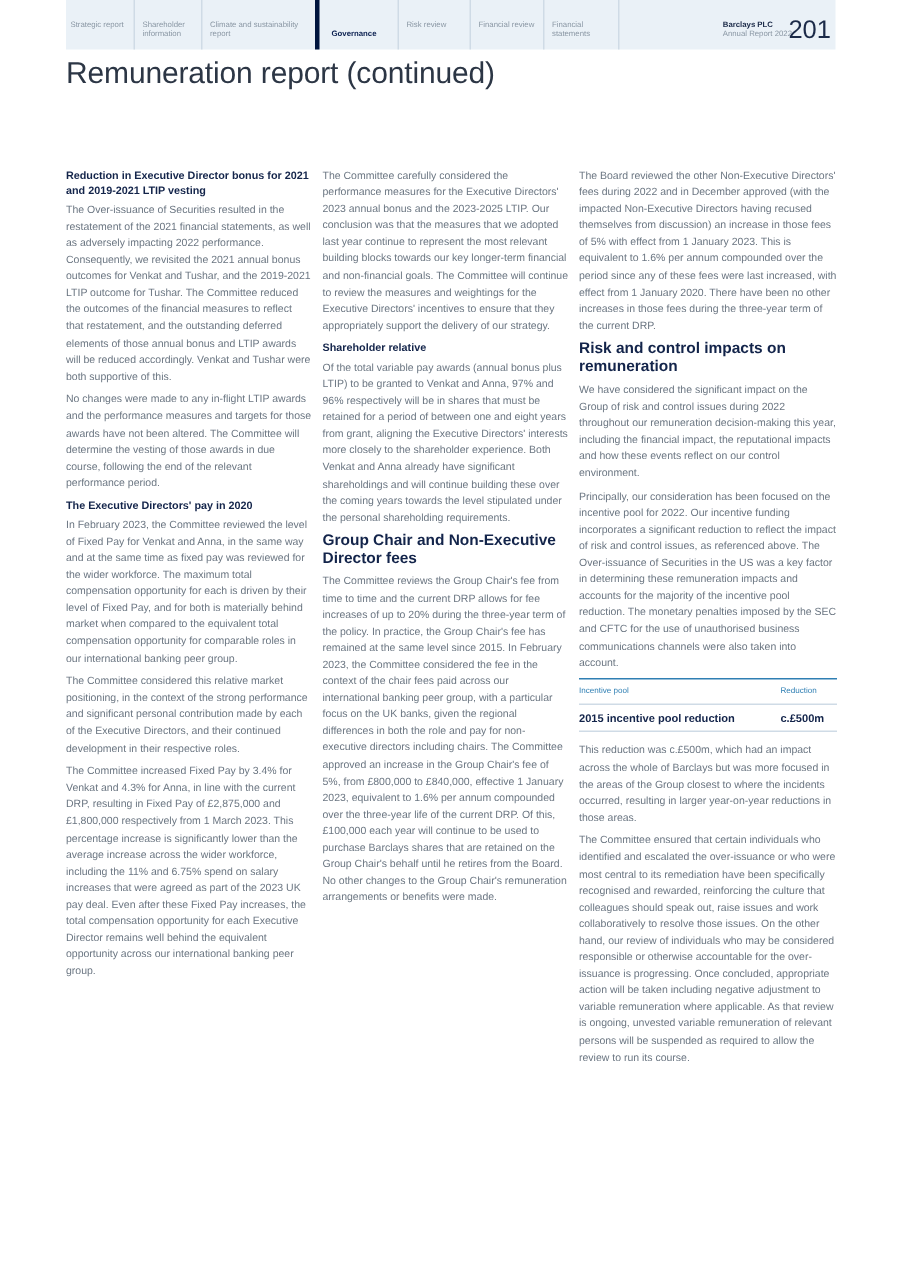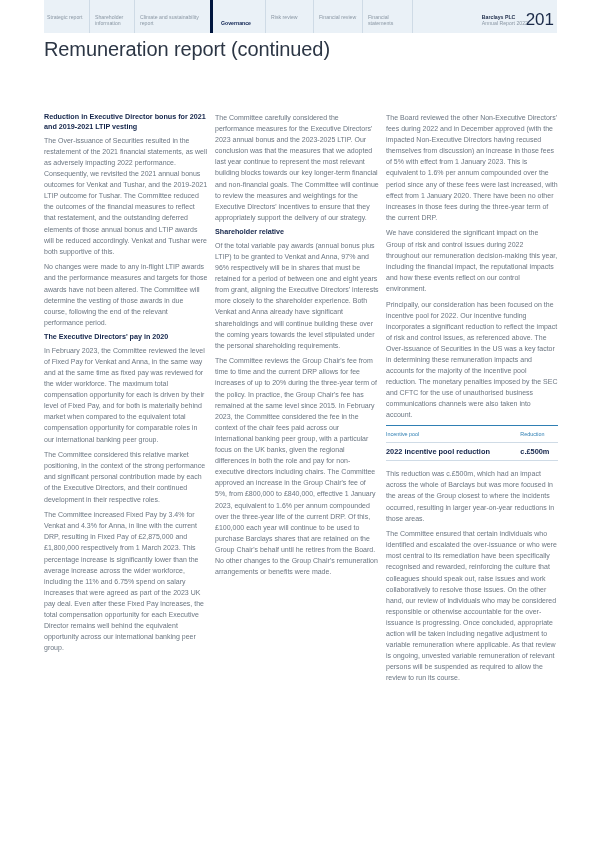--- a/index.html
+++ b/index.html
@@ -85,36 +85,38 @@
   <div class="h-small">The Executive Directors' pay in 2020</div>
   <p>In February 2023, the Committee reviewed the level of Fixed Pay for Venkat and Anna, in the same way and at the same time as fixed pay was reviewed for the wider workforce. The maximum total compensation opportunity for each is driven by their level of Fixed Pay, and for both is materially behind market when compared to the equivalent total compensation opportunity for comparable roles in our international banking peer group.</p>
   <p>The Committee considered this relative market positioning, in the context of the strong performance and significant personal contribution made by each of the Executive Directors, and their continued development in their respective roles.</p>
   <p>The Committee increased Fixed Pay by 3.4% for Venkat and 4.3% for Anna, in line with the current DRP, resulting in Fixed Pay of £2,875,000 and £1,800,000 respectively from 1 March 2023. This percentage increase is significantly lower than the average increase across the wider workforce, including the 11% and 6.75% spend on salary increases that were agreed as part of the 2023 UK pay deal. Even after these Fixed Pay increases, the total compensation opportunity for each Executive Director remains well behind the equivalent opportunity across our international banking peer group.</p>
 </div>
 
 <div class="col col-2">
   <p>The Committee carefully considered the performance measures for the Executive Directors' 2023 annual bonus and the 2023-2025 LTIP. Our conclusion was that the measures that we adopted last year continue to represent the most relevant building blocks towards our key longer-term financial and non-financial goals. The Committee will continue to review the measures and weightings for the Executive Directors' incentives to ensure that they appropriately support the delivery of our strategy.</p>
   <div class="h-small">Shareholder relative</div>
   <p>Of the total variable pay awards (annual bonus plus LTIP) to be granted to Venkat and Anna, 97% and 96% respectively will be in shares that must be retained for a period of between one and eight years from grant, aligning the Executive Directors' interests more closely to the shareholder experience. Both Venkat and Anna already have significant shareholdings and will continue building these over the coming years towards the level stipulated under the personal shareholding requirements.</p>
+  <div class="h-large">Group Chair and Non-Executive Director fees</div>
   <p>The Committee reviews the Group Chair's fee from time to time and the current DRP allows for fee increases of up to 20% during the three-year term of the policy. In practice, the Group Chair's fee has remained at the same level since 2015. In February 2023, the Committee considered the fee in the context of the chair fees paid across our international banking peer group, with a particular focus on the UK banks, given the regional differences in both the role and pay for non-executive directors including chairs. The Committee approved an increase in the Group Chair's fee of 5%, from £800,000 to £840,000, effective 1 January 2023, equivalent to 1.6% per annum compounded over the three-year life of the current DRP. Of this, £100,000 each year will continue to be used to purchase Barclays shares that are retained on the Group Chair's behalf until he retires from the Board. No other changes to the Group Chair's remuneration arrangements or benefits were made.</p>
 </div>
 
 <div class="col col-3">
   <p>The Board reviewed the other Non-Executive Directors' fees during 2022 and in December approved (with the impacted Non-Executive Directors having recused themselves from discussion) an increase in those fees of 5% with effect from 1 January 2023. This is equivalent to 1.6% per annum compounded over the period since any of these fees were last increased, with effect from 1 January 2020. There have been no other increases in those fees during the three-year term of the current DRP.</p>
+  <div class="h-large">Risk and control impacts on remuneration</div>
   <p>We have considered the significant impact on the Group of risk and control issues during 2022 throughout our remuneration decision-making this year, including the financial impact, the reputational impacts and how these events reflect on our control environment.</p>
   <p>Principally, our consideration has been focused on the incentive pool for 2022. Our incentive funding incorporates a significant reduction to reflect the impact of risk and control issues, as referenced above. The Over-issuance of Securities in the US was a key factor in determining these remuneration impacts and accounts for the majority of the incentive pool reduction. The monetary penalties imposed by the SEC and CFTC for the use of unauthorised business communications channels were also taken into account.</p>
   <table class="pool-table">
     <thead>
       <tr>
         <th>Incentive pool</th>
         <th class="r">Reduction</th>
       </tr>
     </thead>
     <tbody>
       <tr>
-        <td>2022 incentive pool reduction</td>
+        <td>2015 incentive pool reduction</td>
         <td class="r">c.£500m</td>
       </tr>
     </tbody>
   </table>
   <p>This reduction was c.£500m, which had an impact across the whole of Barclays but was more focused in the areas of the Group closest to where the incidents occurred, resulting in larger year-on-year reductions in those areas.</p>
   <p>The Committee ensured that certain individuals who identified and escalated the over-issuance or who were most central to its remediation have been specifically recognised and rewarded, reinforcing the culture that colleagues should speak out, raise issues and work collaboratively to resolve those issues. On the other hand, our review of individuals who may be considered responsible or otherwise accountable for the over-issuance is progressing. Once concluded, appropriate action will be taken including negative adjustment to variable remuneration where applicable. As that review is ongoing, unvested variable remuneration of relevant persons will be suspended as required to allow the review to run its course.</p>
 </div>
 
 </body></html>

